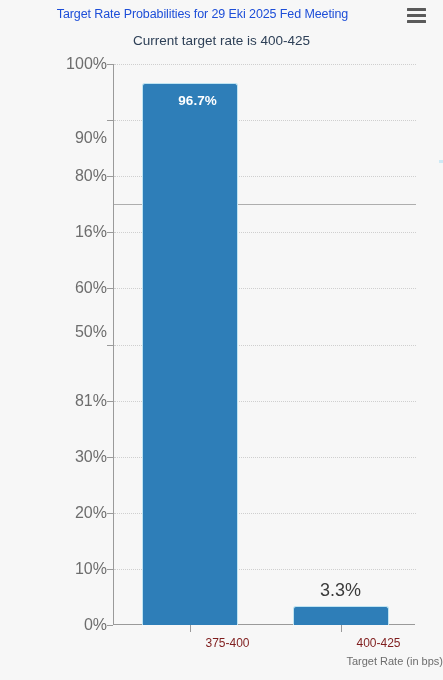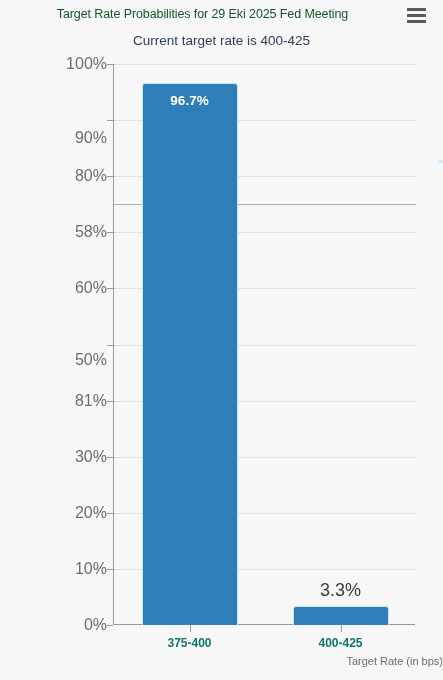--- a/index.html
+++ b/index.html
@@ -21,21 +21,21 @@
     position: absolute;
     left: 0; top: 0;
     width: 443px; height: 30px;
   }
   #chart-title {
     position: absolute;
     left: 0; top: 7px;
     width: 405px;
     text-align: center;
     font-size: 12.5px;
-    color: #14532d;
+    color: #1d4ed8;
     letter-spacing: -0.1px;
     white-space: nowrap;
   }
   #hamburger-menu {
     position: absolute;
     right: 17px; top: 8px;
     width: 19px; height: 15px;
     display: flex;
     flex-direction: column;
     justify-content: space-between;
@@ -125,25 +125,24 @@
   .x-tick-mark {
     position: absolute;
     top: 561px;
     width: 0; height: 7px;
     border-left: 1.5px solid #9a9a9a;
   }
   .x-tick-label {
     position: absolute;
     top: 572px;
     width: 120px;
-    text-align: center;
+    text-align: right;
     font-size: 12px;
-    color: #0f766e;
+    color: #7f1d1d;
     transform: translateX(-50%);
-    font-weight: bold;
   }
   #x-axis-title {
     position: absolute;
     left: 0; top: 655px;
     width: 443px;
     text-align: right;
     font-size: 11px;
     color: #6d6d6d;
   }
 
@@ -180,25 +179,25 @@
       <div class="y-tick-label" style="top: 625px;">0%</div>
       <div class="y-tick-mark" style="top: 625px;"></div>
       <div class="y-tick-label" style="top: 568.9px;">10%</div>
       <div class="y-tick-mark" style="top: 568.9px;"></div>
       <div class="y-tick-label" style="top: 512.8px;">20%</div>
       <div class="y-tick-mark" style="top: 512.8px;"></div>
       <div class="y-tick-label" style="top: 456.7px;">30%</div>
       <div class="y-tick-mark" style="top: 456.7px;"></div>
       <div class="y-tick-label" style="top: 400.6px;">81%</div>
       <div class="y-tick-mark" style="top: 400.6px;"></div>
-      <div class="y-tick-label" style="top: 360px;">50%</div>
+      <div class="y-tick-label" style="top: 332px;">50%</div>
       <div class="y-tick-mark" style="top: 344.5px;"></div>
       <div class="y-tick-label" style="top: 288.4px;">60%</div>
       <div class="y-tick-mark" style="top: 288.4px;"></div>
-      <div class="y-tick-label" style="top: 232.3px;">58%</div>
+      <div class="y-tick-label" style="top: 232.3px;">16%</div>
       <div class="y-tick-mark" style="top: 232.3px;"></div>
       <div class="y-tick-label" style="top: 176.2px;">80%</div>
       <div class="y-tick-mark" style="top: 176.2px;"></div>
       <div class="y-tick-label" style="top: 138px;">90%</div>
       <div class="y-tick-mark" style="top: 120.1px;"></div>
       <div class="y-tick-label" style="top: 64px;">100%</div>
       <div class="y-tick-mark" style="top: 64px;"></div>
     </div>
 
   <div id="plot">
@@ -209,21 +208,21 @@
         <div class="gridline" style="top: 336.6px;"></div>
         <div class="gridline" style="top: 280.5px;"></div>
         <div class="gridline" style="top: 224.4px;"></div>
         <div class="gridline" style="top: 168.3px;"></div>
         <div class="gridline" style="top: 112.2px;"></div>
         <div class="gridline" style="top: 56.1px;"></div>
         <div class="gridline" style="top: 0px;"></div>
       </div>
     <div id="reference-line" style="top: 140.25px;"></div>
     <div id="bars">
-        <div class="bar" style="left: 27.5px; top: 18.513px; width: 96px; height: 542.487px; background: rgb(46, 126, 184);">
+        <div class="bar" style="left: 27.5px; top: 18.513px; width: 96px; height: 542.487px; background: rgb(46, 126, 184); padding-left: 8px;">
           <div class="bar-label-inside">96.7%</div>
         </div>
         <div class="bar-label-above" style="left: 226.5px; top: 516.487px;">3.3%</div>
         <div class="bar" style="left: 178.5px; top: 542.487px; width: 96px; height: 18.513px; background: rgb(46, 126, 184);"></div>
       </div>
     <div id="x-axis-ticks">
         <div class="x-tick-mark" style="left: 75.5px;"></div>
         <div class="x-tick-label" style="left: 75.5px;">375-400</div>
         <div class="x-tick-mark" style="left: 226.5px;"></div>
         <div class="x-tick-label" style="left: 226.5px;">400-425</div>

